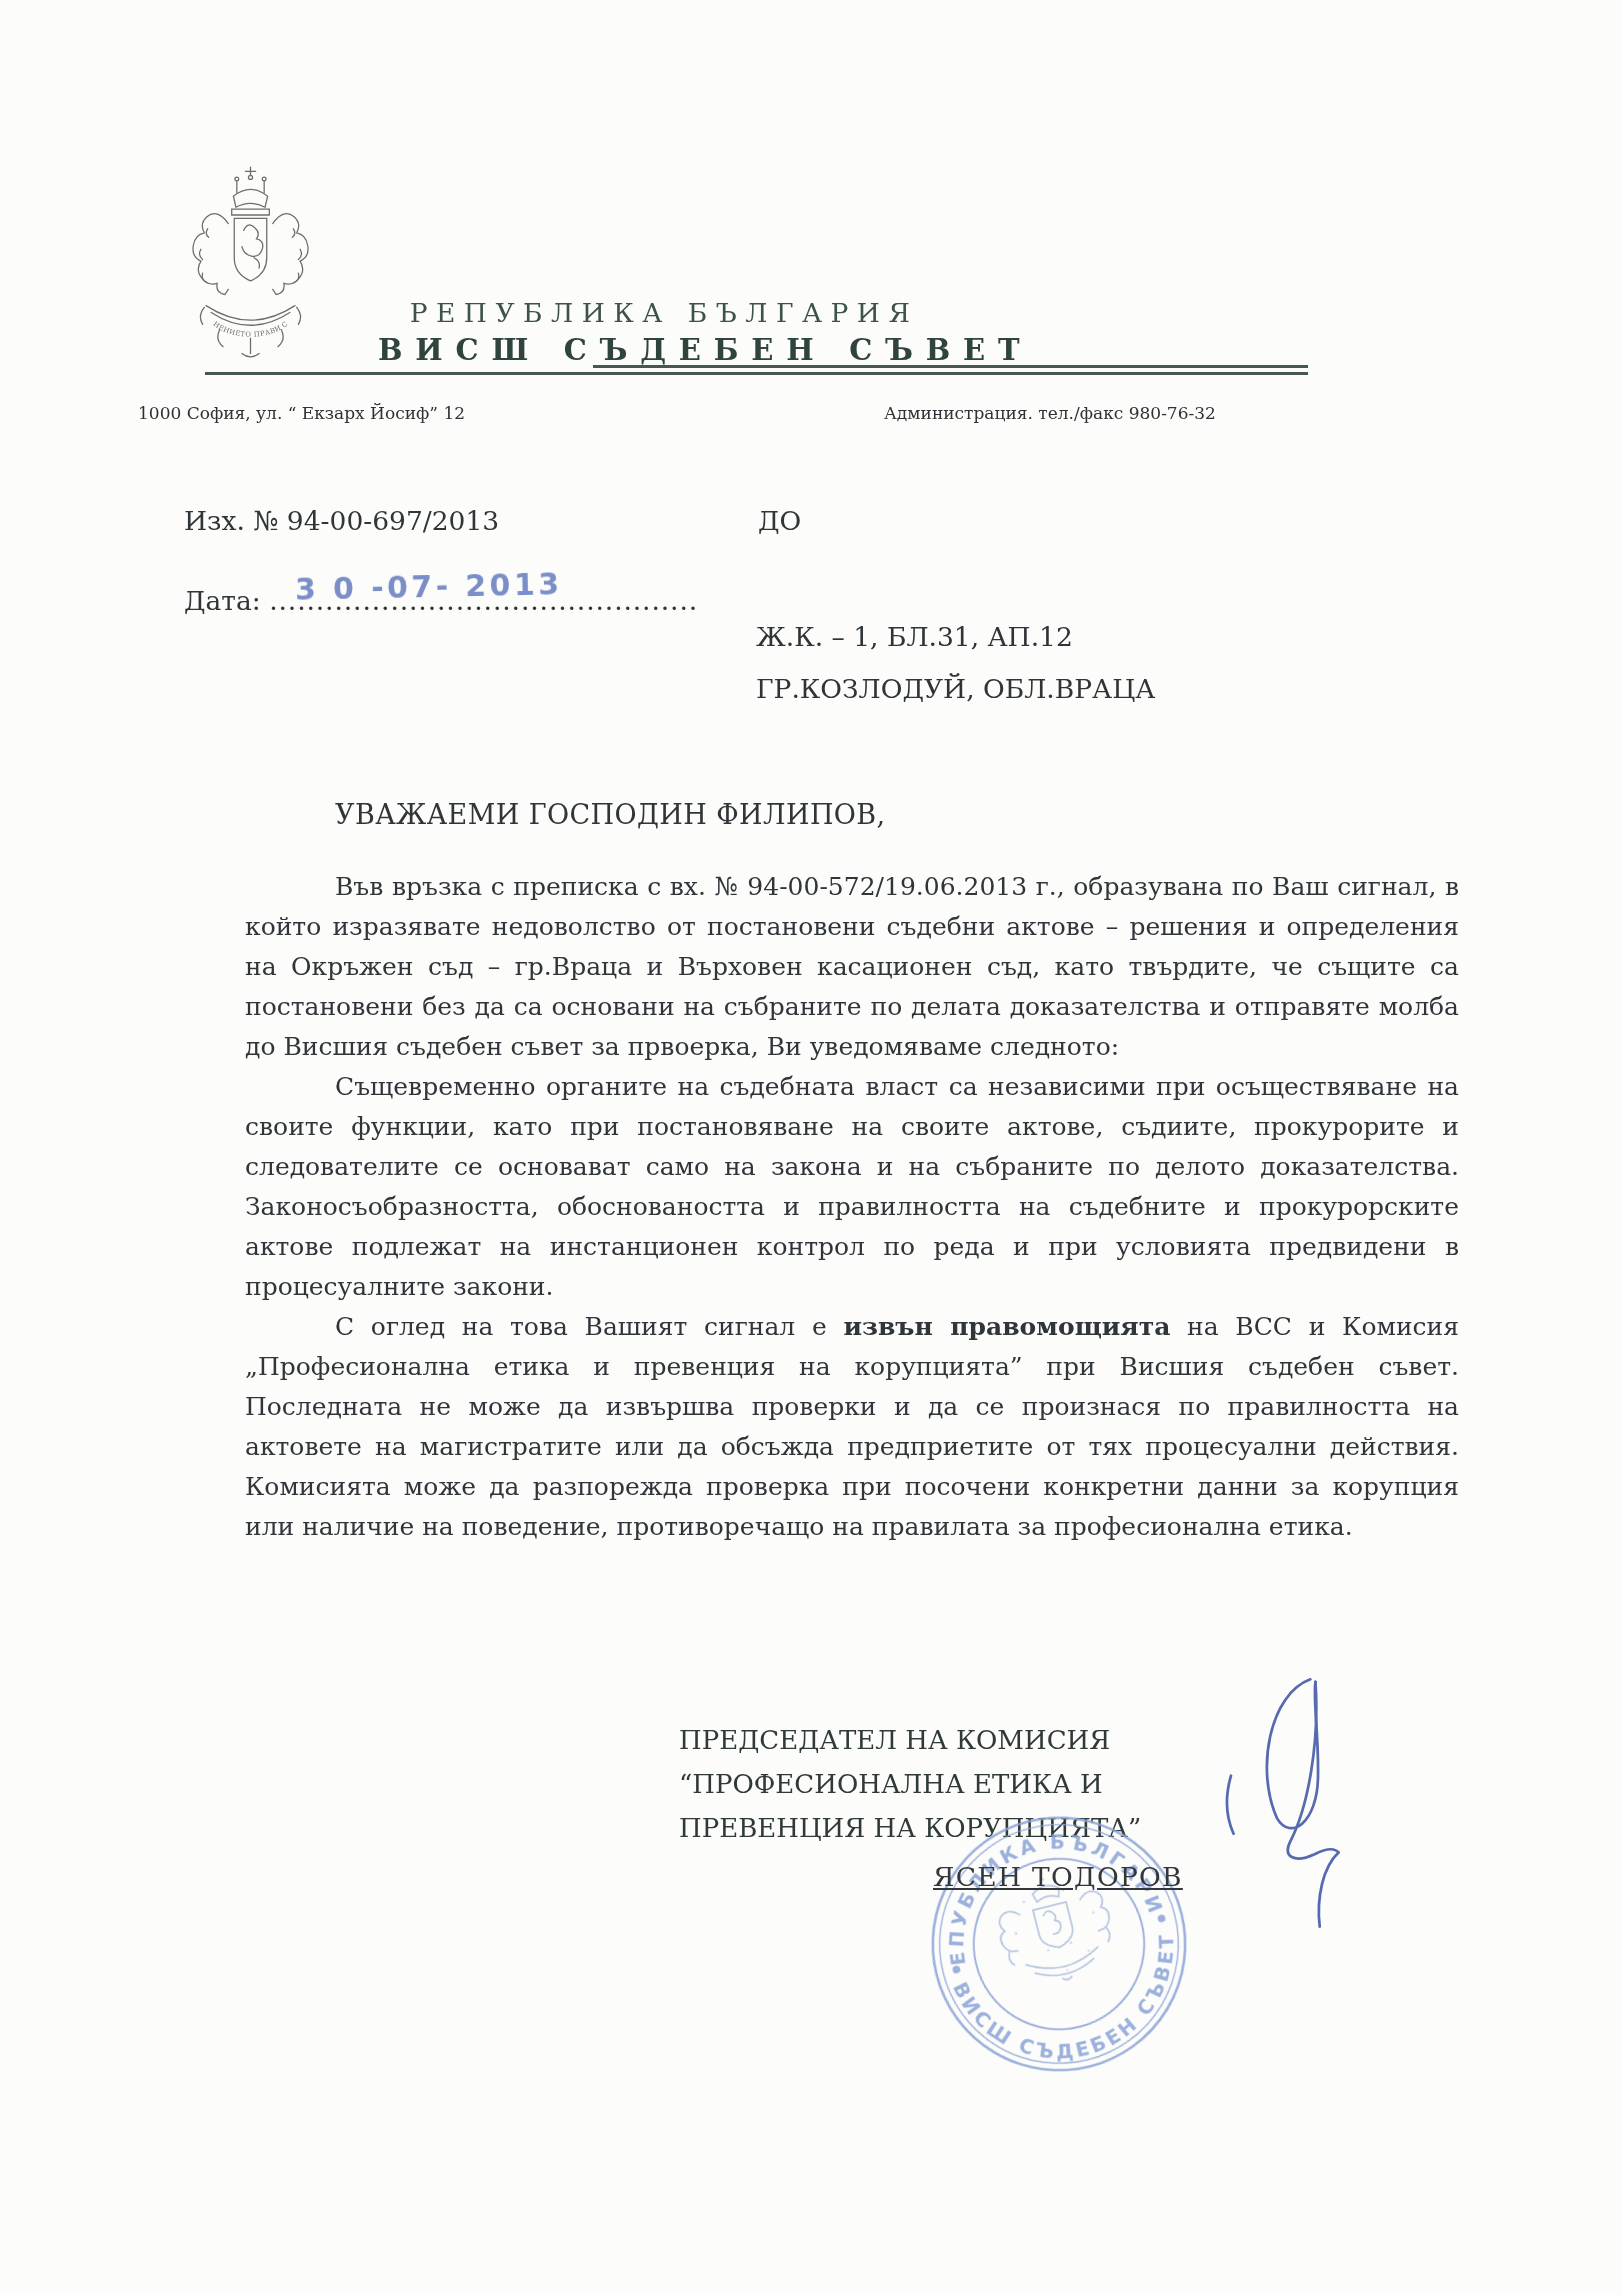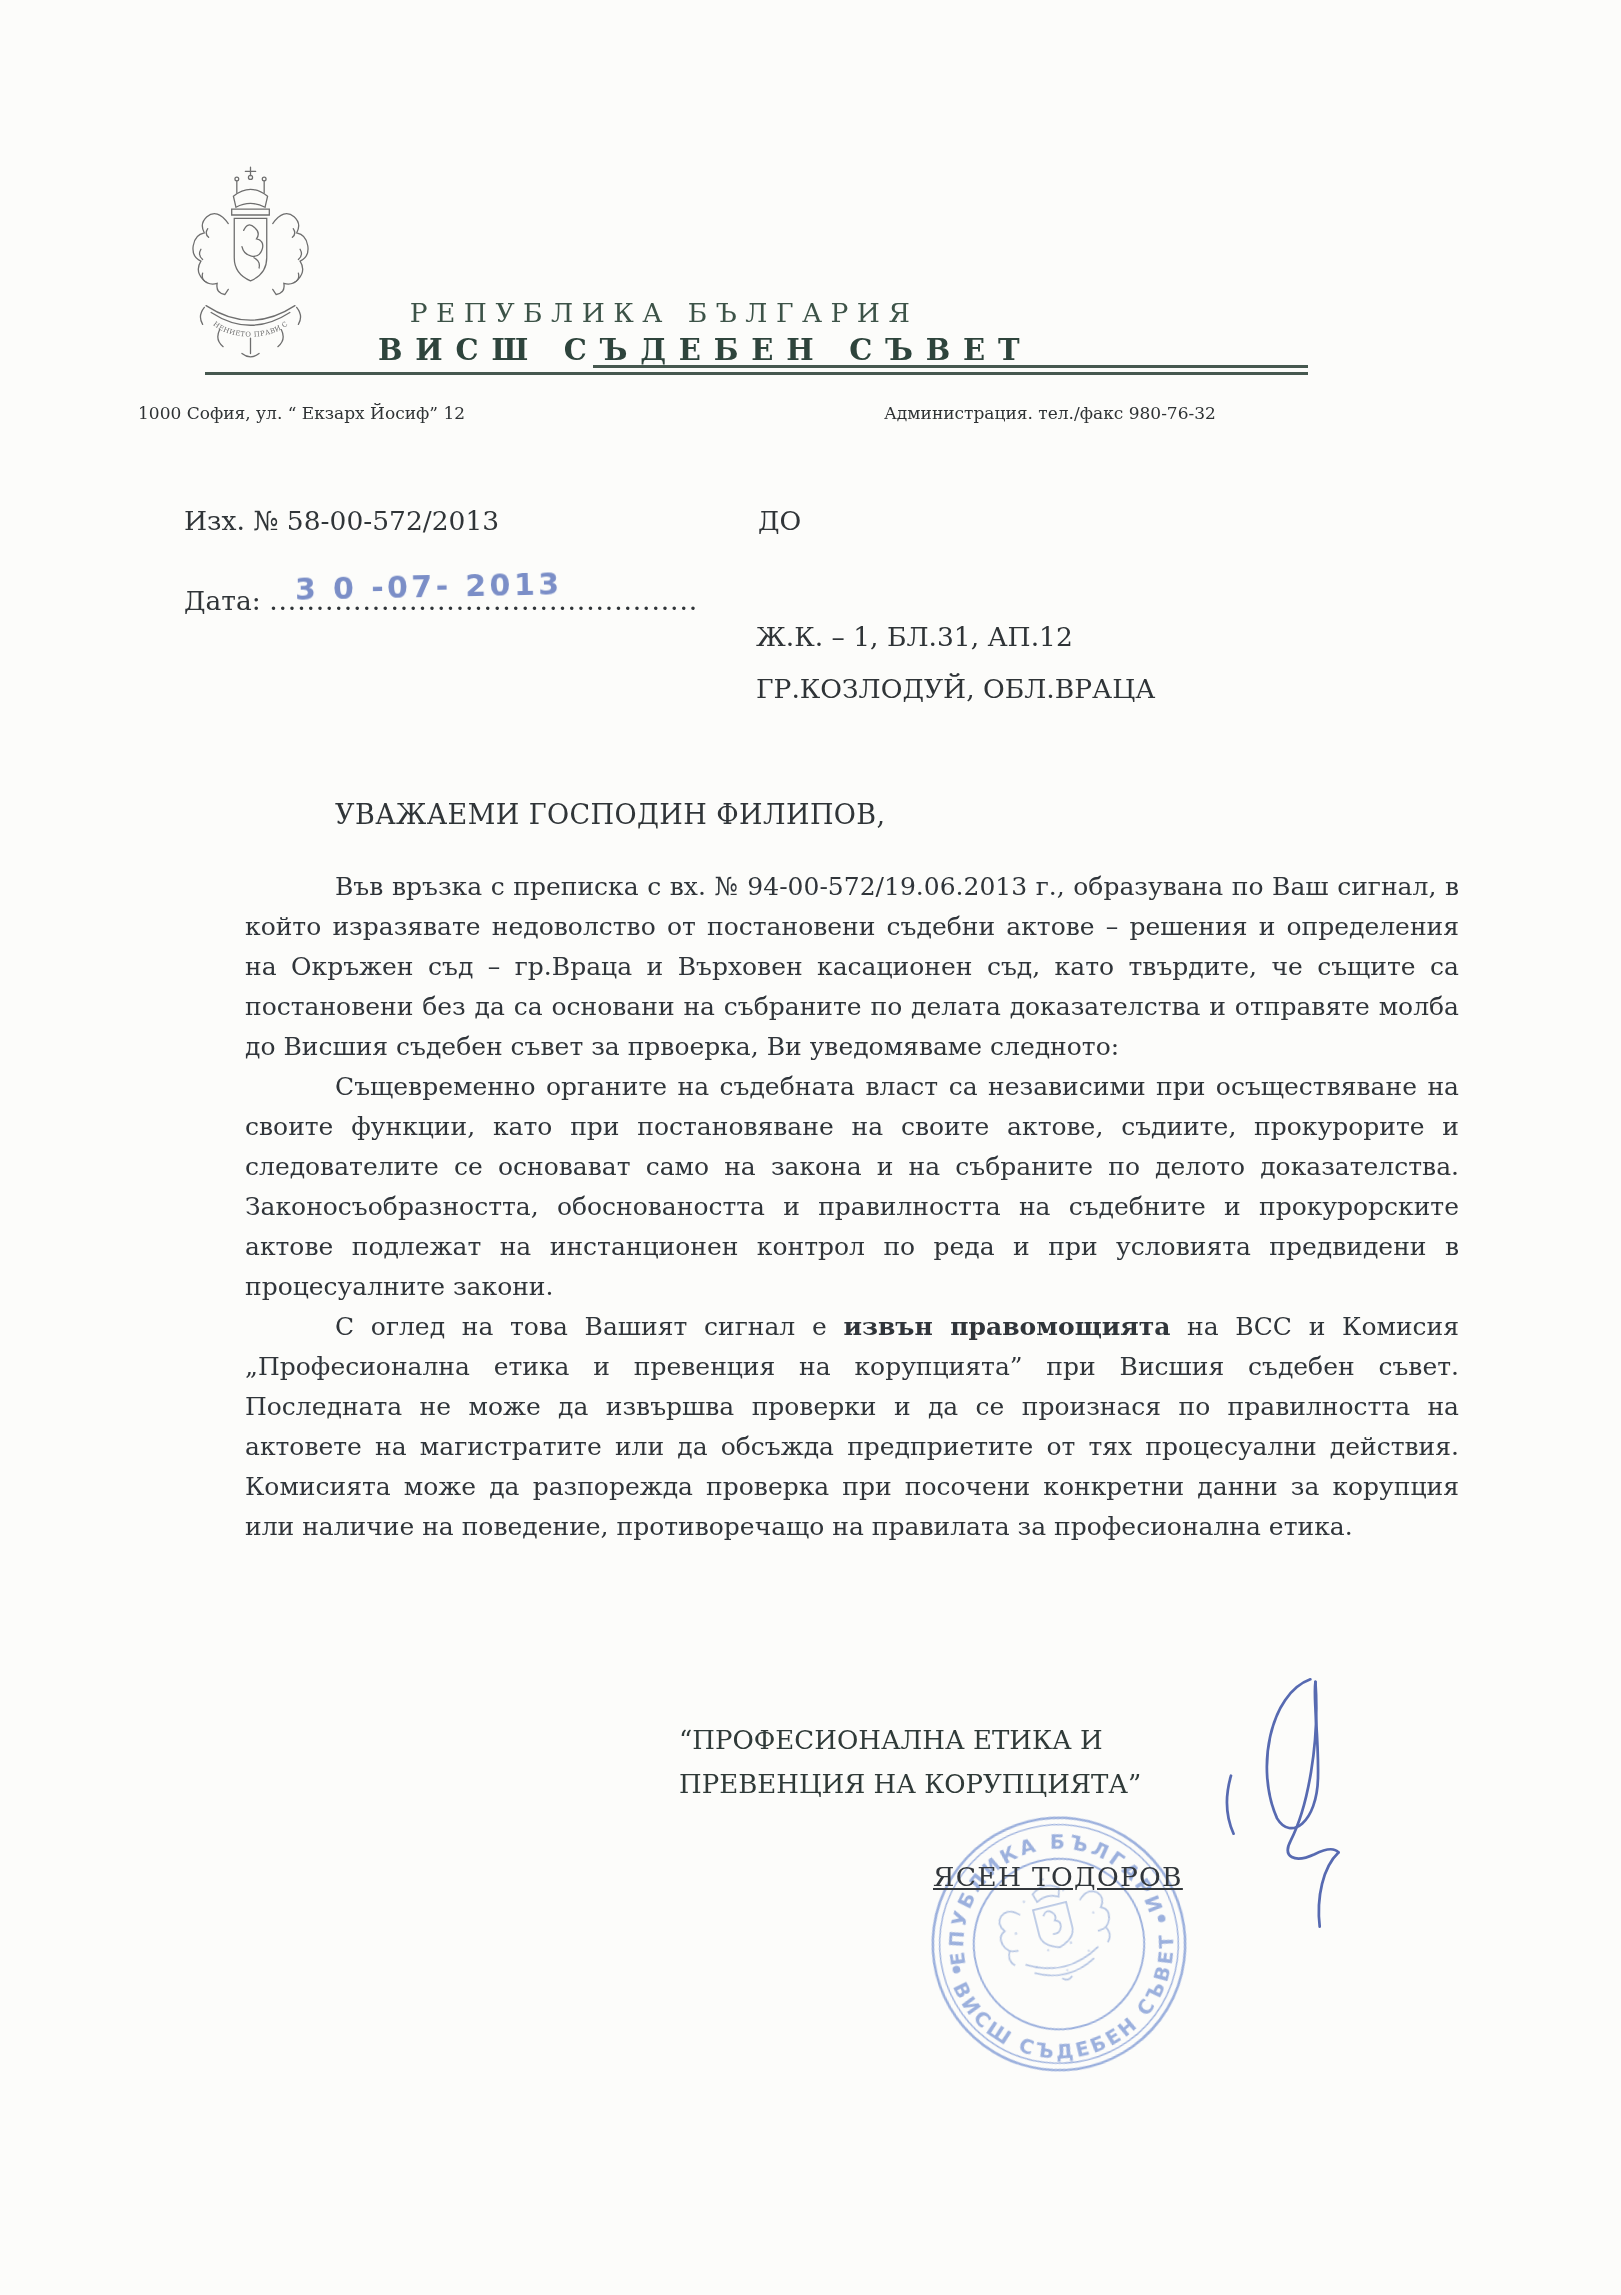--- a/index.html
+++ b/index.html
@@ -99,41 +99,42 @@
     </svg>
   </div>
 
   <div class="abs hdr-line1">РЕПУБЛИКА  БЪЛГАРИЯ</div>
   <div class="abs hdr-line2">ВИСШ СЪДЕБЕН СЪВЕТ</div>
   <div class="abs rule-a"></div>
   <div class="abs rule-b"></div>
   <div class="abs addr addr-left">1000 София,  ул. “ Екзарх Йосиф” 12</div>
   <div class="abs addr addr-right">Администрация. тел./факс 980-76-32</div>
 
-  <div class="abs ref-out">Изх. № 58-00-572/2013</div>
+  <div class="abs ref-out">Изх. № 94-00-697/2013</div>
   <div class="abs to-label">ДО</div>
 
   <div class="abs date-row">
     <span>Дата:</span>
     <span class="date-dots">..............................................</span>
   </div>
   <div class="abs date-stamp">3 0  -07-  2013</div>
 
   <div class="abs recipient" style="top:621px;">Ж.К. – 1, БЛ.31, АП.12</div>
   <div class="abs recipient" style="top:673px;">ГР.КОЗЛОДУЙ, ОБЛ.ВРАЦА</div>
 
   <div class="abs salutation">УВАЖАЕМИ ГОСПОДИН ФИЛИПОВ,</div>
 
   <div class="abs body-block">
     <p>Във връзка с преписка с вх. № 94-00-572/19.06.2013 г., образувана по Ваш сигнал, в който изразявате недоволство от постановени съдебни актове – решения и определения на Окръжен съд – гр.Враца и Върховен касационен съд, като твърдите, че същите са постановени без да са основани на събраните по делата доказателства и отправяте молба до Висшия съдебен съвет за првоерка, Ви уведомяваме следното:</p>
     <p>Същевременно органите на съдебната власт са независими при осъществяване на своите функции, като  при постановяване на своите актове, съдиите, прокурорите и следователите се основават само на закона и на събраните по делото доказателства. Законосъобразността, обосноваността и правилността на съдебните и прокурорските актове подлежат на инстанционен контрол по реда и при условията предвидени в процесуалните закони.</p>
     <p><span>С оглед на това Вашият сигнал е </span><span class="bold">извън правомощията</span><span> на ВСС и Комисия „Професионална етика и превенция на корупцията” при Висшия  съдебен съвет. Последната не може да извършва проверки и да се произнася по правилността на актовете на магистратите или да обсъжда предприетите от тях процесуални действия. Комисията може да разпорежда проверка при посочени конкретни данни за корупция или наличие на поведение, противоречащо на правилата за професионална етика.</span></p>
   </div>
 
   <div class="abs sig-block">
+    <div>ПРЕДСЕДАТЕЛ НА  КОМИСИЯ</div>
     <div>“ПРОФЕСИОНАЛНА ЕТИКА И</div>
     <div>ПРЕВЕНЦИЯ НА КОРУПЦИЯТА”</div>
   </div>
   <div class="abs signer">ЯСЕН ТОДОРОВ</div>
 
   <div class="abs stamp-wrap">
     <svg width="266" height="266" viewBox="0 0 312 312">
       <g stroke="#8ba3d8" fill="none">
         <circle cx="156" cy="156" r="148" stroke-width="3"></circle>
         <circle cx="156" cy="156" r="140" stroke-width="1.6"></circle>

